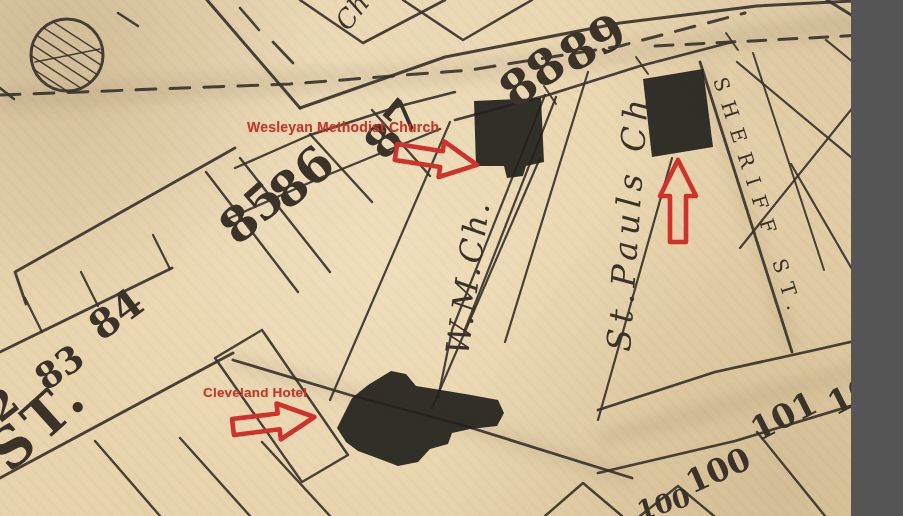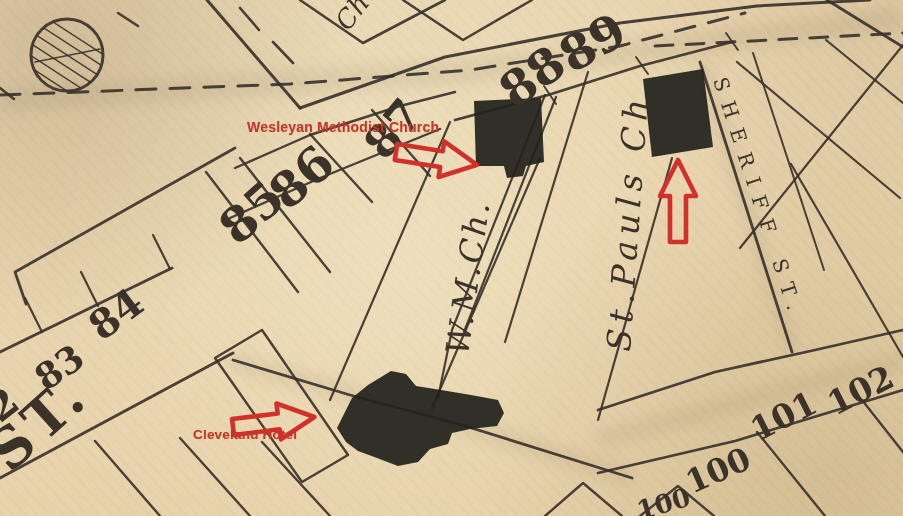--- a/index.html
+++ b/index.html
@@ -1,38 +1,39 @@
 <!DOCTYPE html>
 <html><head>
 <meta charset="utf-8">
 <style>
   html,body{margin:0;padding:0;background:#555;}
   .stage{
-    position:relative;width:903px;height:516px;overflow:hidden;
+    position:relative;width:807px;height:516px;overflow:hidden;
     background:
       radial-gradient(circle at 6% 8%,  rgba(110,82,44,.20), transparent 30%),
       radial-gradient(circle at 98% 4%, rgba(110,82,44,.10), transparent 25%),
       radial-gradient(circle at 92% 94%,rgba(110,82,44,.14), transparent 38%),
       radial-gradient(circle at 45% 50%,rgba(255,247,222,.30), transparent 65%),
       repeating-linear-gradient(47deg, rgba(140,110,60,.035) 0 3px, transparent 3px 9px),
       linear-gradient(160deg,#e9d7b3 0%,#e8d4ad 55%,#e4cfa5 100%);
     font-family:"Liberation Sans",sans-serif;
+    padding-left:44px;
   }
   svg{position:absolute;left:0;top:0;}
   .maptext{fill:#3a332b;font-family:"DejaVu Serif",serif;}
   .num{font-weight:bold;}
   .chlab{font-style:italic;}
   .ann{
     position:absolute;color:#c0392b;font-weight:bold;white-space:nowrap;
     font-family:"Liberation Sans",sans-serif;letter-spacing:.2px;
     text-shadow:0 0 1px rgba(192,57,43,.35);
   }
   #ann-wesleyan {left:247px;top:119px;font-size:14px;}
   #ann-stpaul   {left:702px;top:169px;font-size:13px;}
-  #ann-cleveland{left:193px;top:385px;font-size:13.5px;margin-top:42px;}
+  #ann-cleveland{left:203px;top:385px;font-size:13.5px;}
 </style>
 </head>
 <body>
 
 <div class="stage">
 
 <svg width="903" height="516" viewBox="0 0 903 516">
   <defs>
     <filter id="soft" x="-5%" y="-5%" width="110%" height="110%">
       <feGaussianBlur stdDeviation="0.55"></feGaussianBlur>

